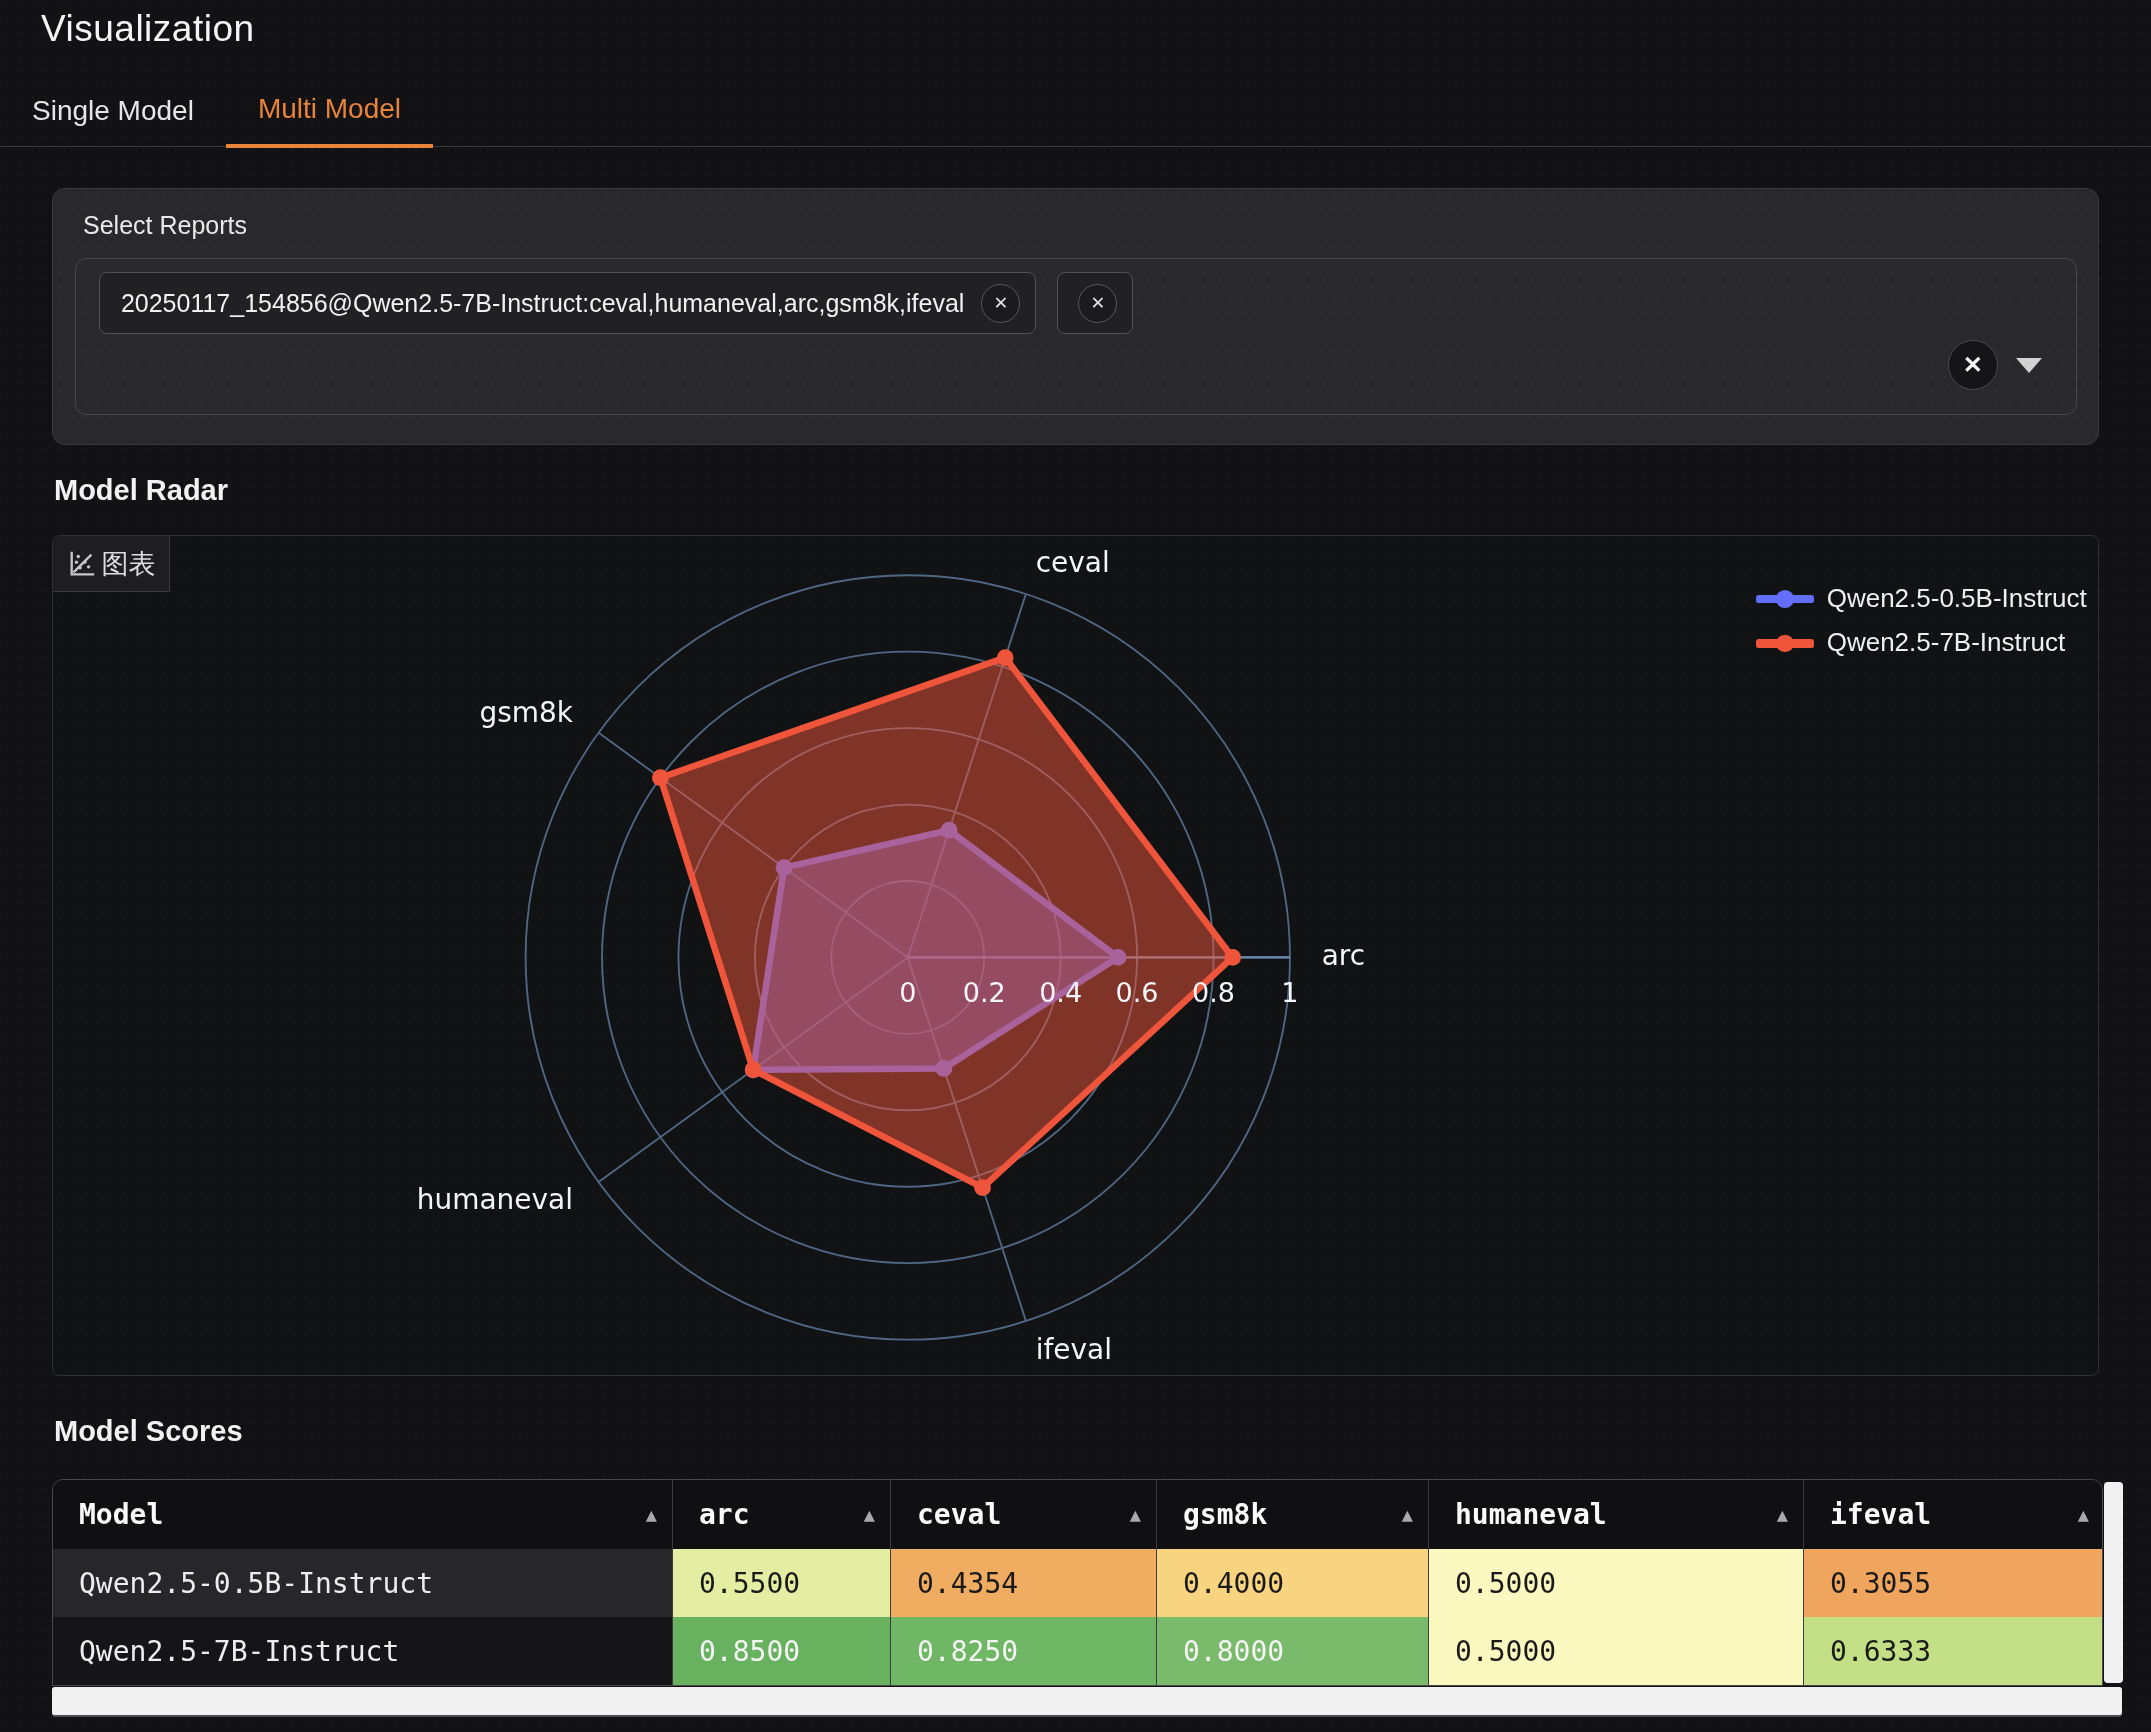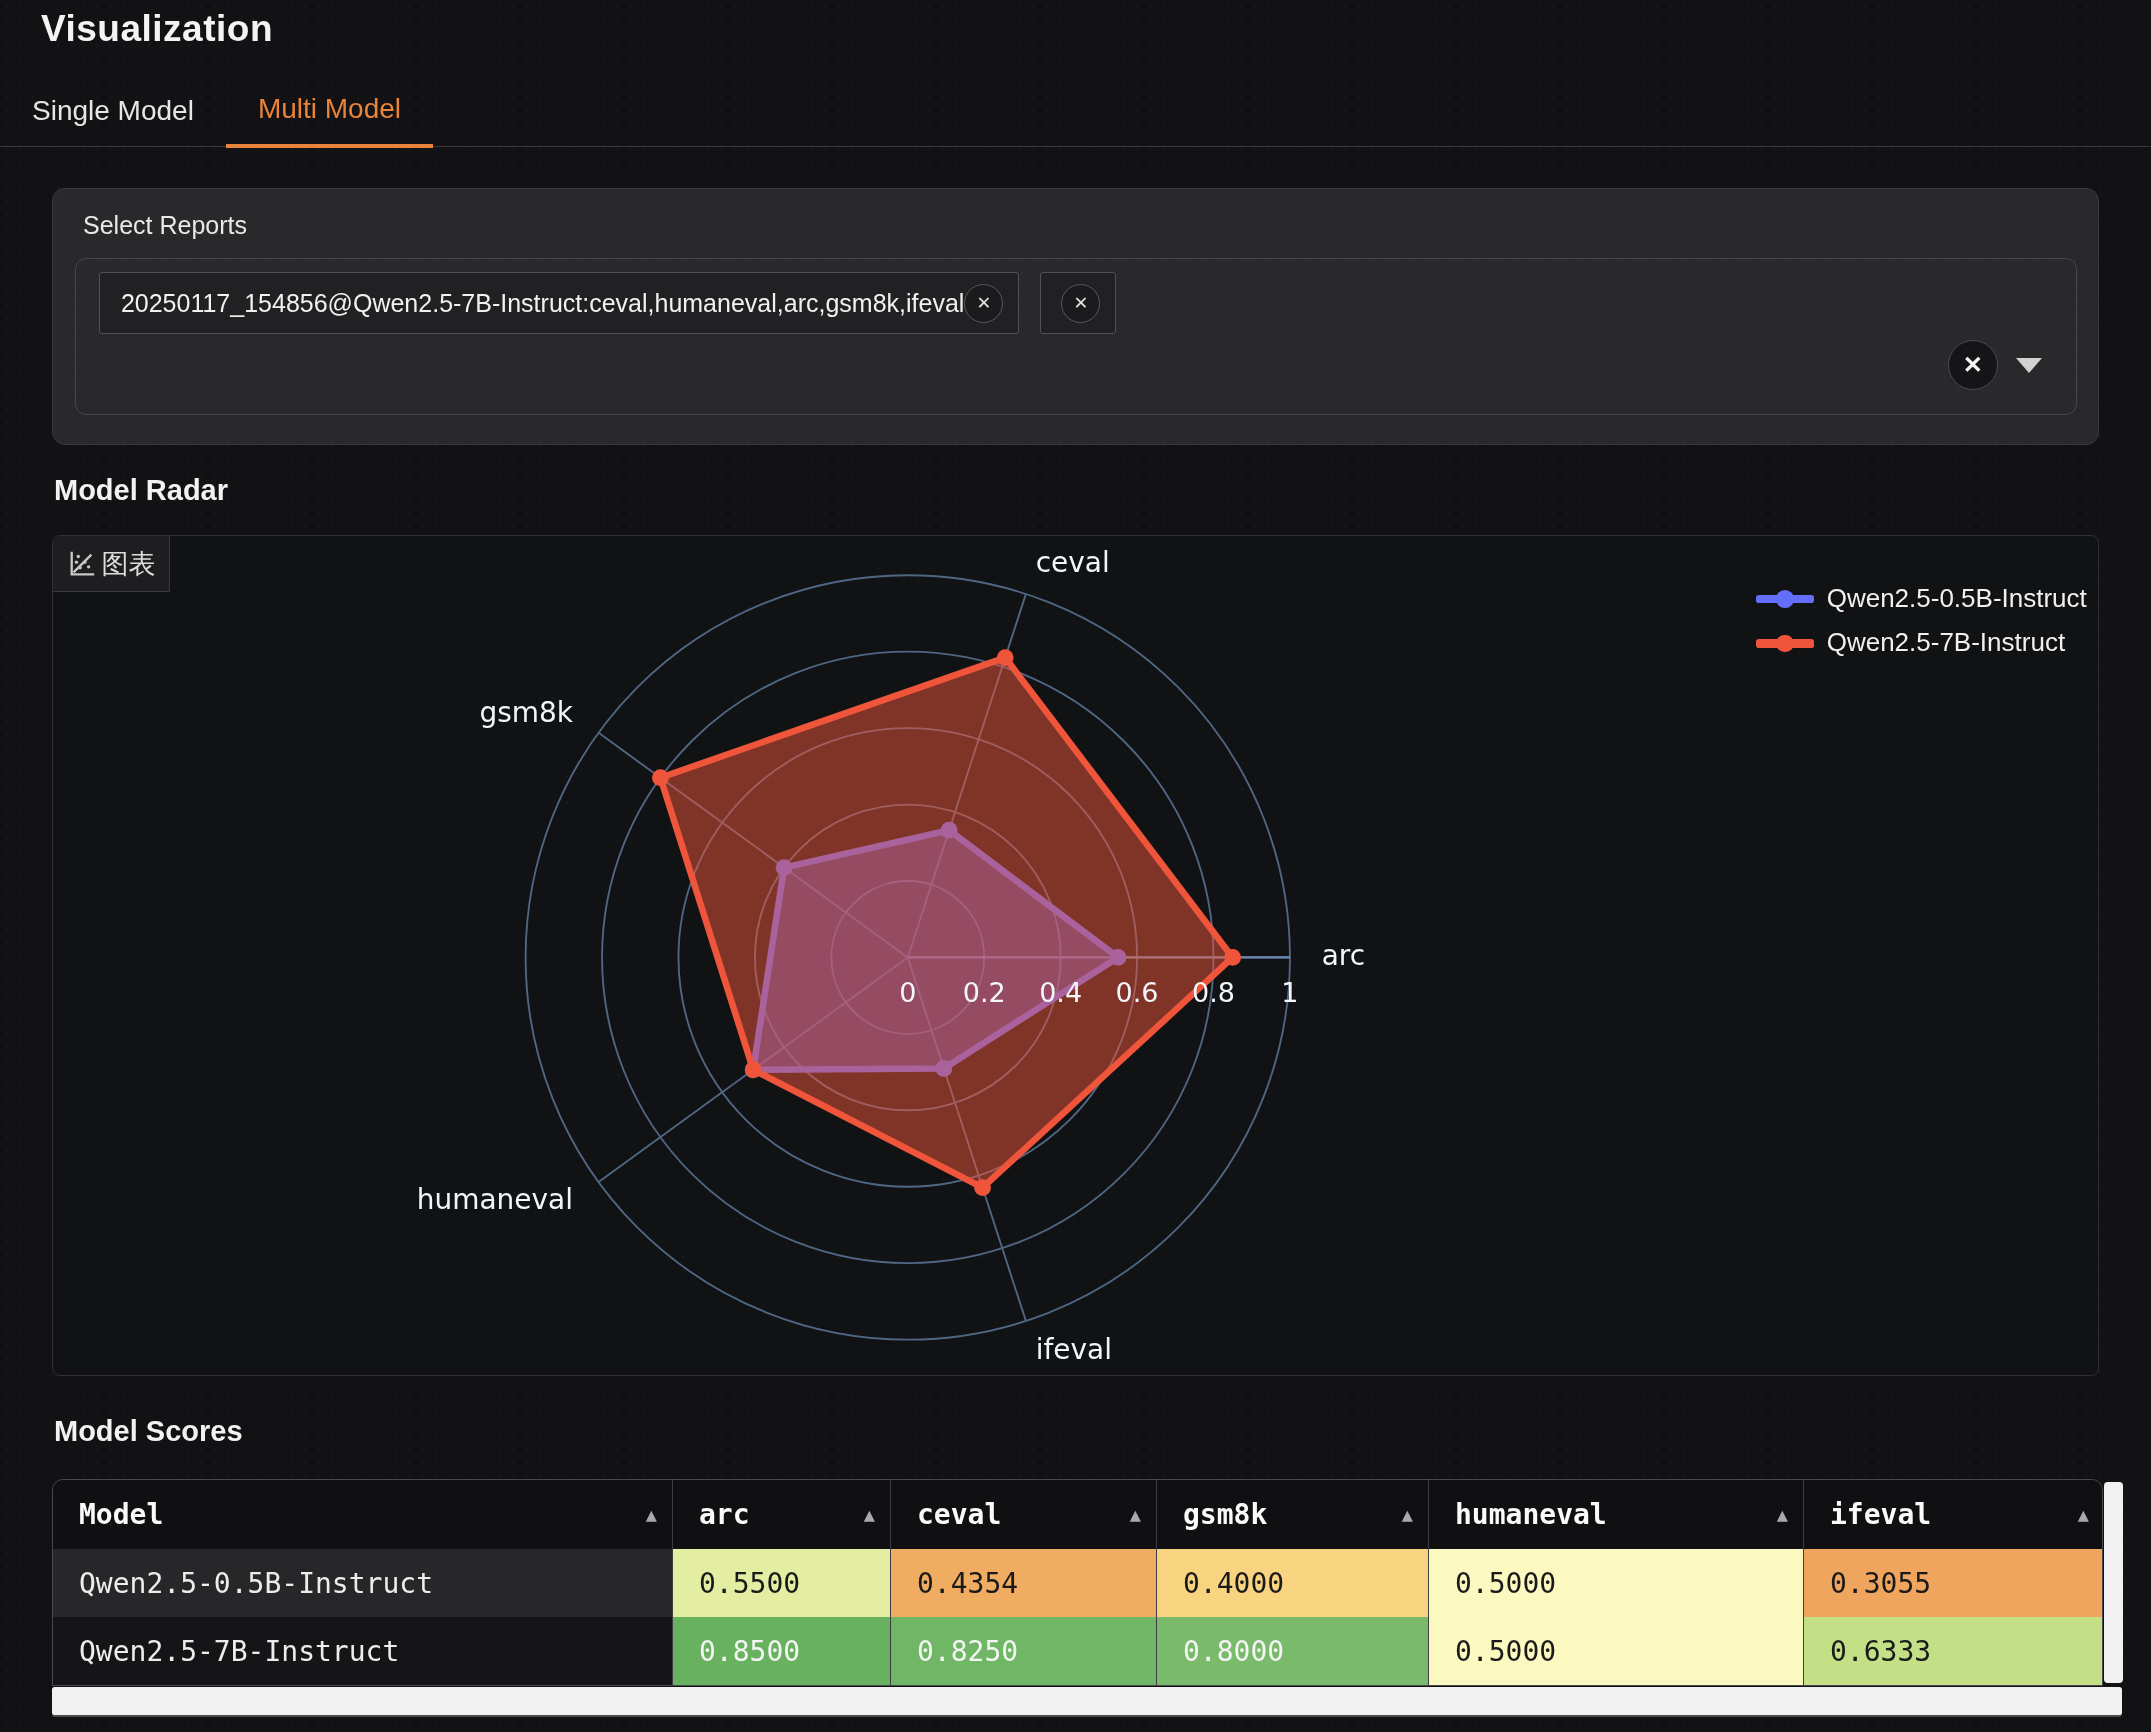--- a/index.html
+++ b/index.html
@@ -7,21 +7,21 @@
   body {
     background-color: #121214;
     background-image: radial-gradient(circle, rgba(255,255,255,0.030) 1.4px, transparent 1.4px);
     background-size: 13px 13px;
     font-family: "Liberation Sans", sans-serif;
     color: #ececec;
     position: relative;
   }
   .page-title {
     position: absolute; left: 41px; top: 7.5px;
-    font-size: 37px; font-weight: 700; color: #f4f4f4; letter-spacing: 0.5px;
+    font-size: 37px; font-weight: 400; color: #f4f4f4; letter-spacing: 0.5px;
   }
   
   .tabbar {
     position: absolute; left: 0; top: 80px; width: 2152px;
     display: flex; align-items: flex-end;
     border-bottom: 0.9px solid #3a3a3e;
   }
   .tab {
     font-size: 28px; padding: 13px 32px 18.6px 32px; cursor: pointer; color: #e6e6e6;
   }
@@ -36,22 +36,22 @@
     background-size: 13px 13px;
     border: 0.9px solid #3a3a3d; border-radius: 13px;
   }
   .select-label { position: absolute; left: 30px; top: 22.4px; font-size: 25px; color: #e9e9e9; }
   .select-box {
     position: absolute; left: 22.4px; top: 69px; width: 2002px; height: 157px;
     border: 1.9px solid #48484b; border-radius: 11.2px;
   }
   .chips { position: absolute; left: 23px; top: 13px; display: flex; gap: 20.5px; }
   .chip {
-    display: inline-flex; align-items: center; height: 62px;
-    background: #212123; border: 0.9px solid #525255; border-radius: 3px;
+    display: inline-flex; align-items: center; gap: 17px; height: 62px;
+    background: #212123; border: 0.9px solid #525255; border-radius: 8px;
     padding: 0 15px 0 20.5px; font-size: 25px; color: #f1f1f1; white-space: nowrap;
   }
   .chip-x {
     width: 39px; height: 39px; border-radius: 50%; border: 1.9px solid #58585b;
     background: #1b1b1d; color: #e3e3e3; font-size: 17.7px;
     display: flex; align-items: center; justify-content: center; cursor: pointer; flex: none;
   }
   .select-controls { position: absolute; right: 34px; bottom: 24px; display: flex; align-items: center; gap: 18.6px; }
   .clear-x {
     width: 50px; height: 50px; border-radius: 50%; border: 1.9px solid #4a4a4d;

